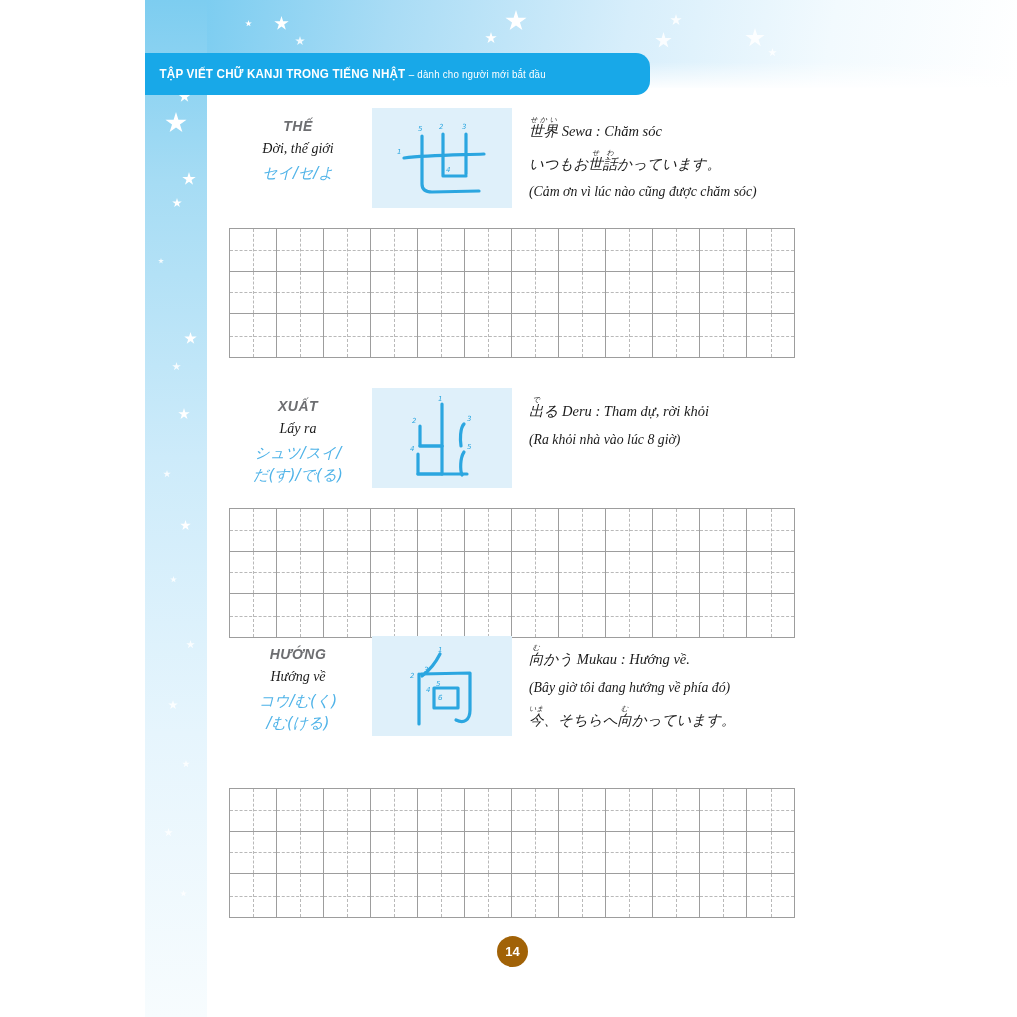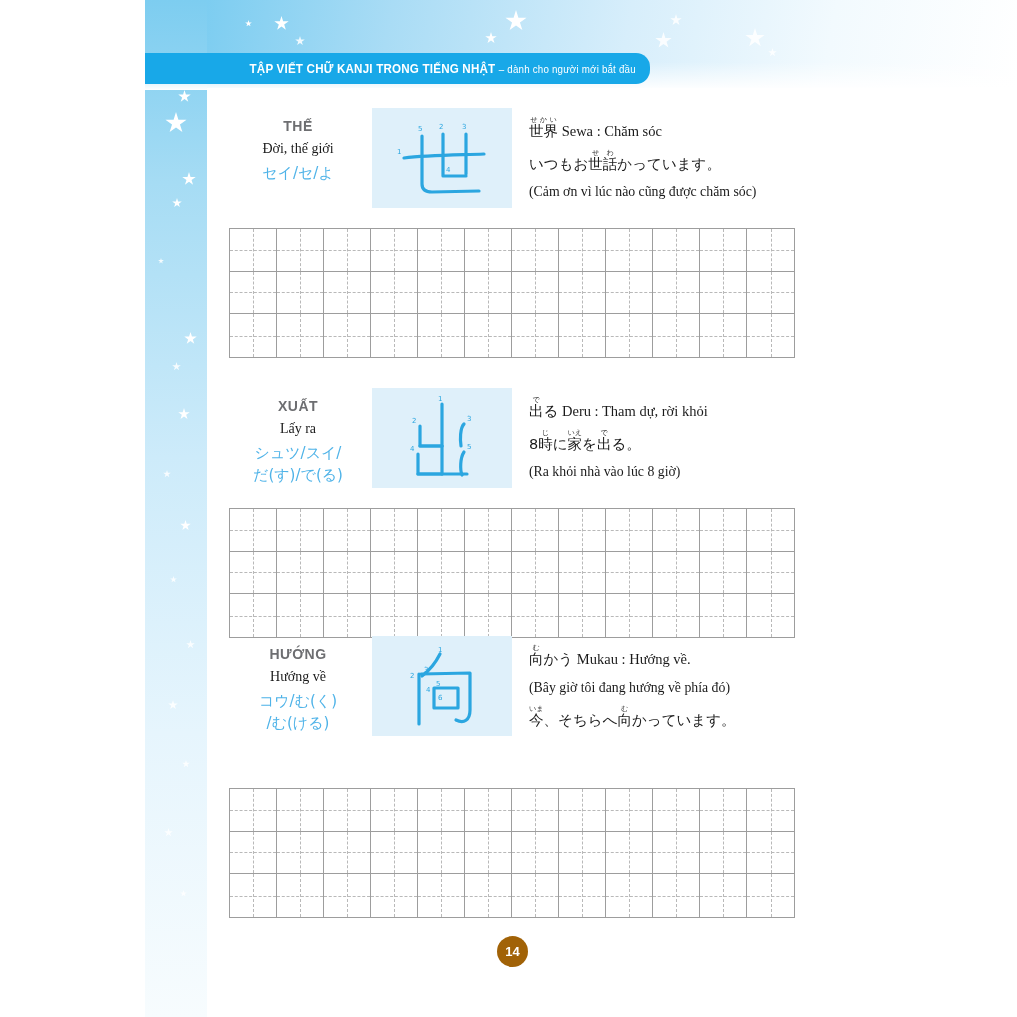--- a/index.html
+++ b/index.html
@@ -26,35 +26,35 @@
     position:absolute;left:145px;top:0;width:62px;height:1017px;
     background:linear-gradient(180deg,#7dcdf0 0%,#a6dcf4 18%,#cdebfa 45%,#e6f5fd 72%,#f7fcfe 100%);
   }
   .star{position:absolute;background:#ffffff;
     clip-path:polygon(50% 0%,61% 35%,98% 35%,68% 57%,79% 91%,50% 70%,21% 91%,32% 57%,2% 35%,39% 35%);
   }
   .star.soft{opacity:.85;}
 
   
   .title-pill{
-    position:absolute;left:145px;top:53px;width:505px;height:31px;
+    position:absolute;left:145px;top:53px;width:505px;height:42px;
     background:#18a8e8;
     border-radius:0 14px 14px 0;
-    display:flex;align-items:center;justify-content:flex-end;
+    display:flex;align-items:center;justify-content:flex-start;
   }
   .title-text{
     color:#ffffff;font-family:"Liberation Sans",sans-serif;
     font-weight:bold;font-size:12.5px;letter-spacing:.2px;
     transform:scaleX(.93);white-space:nowrap;
   }
   .title-sub{font-weight:normal;font-size:10.5px;}
 
   
   .entry{position:absolute;left:229px;width:566px;}
-  .entry-head{position:relative;height:100px;}
+  .entry-head{position:relative;height:100px;font-style:italic;}
   .meaning-col{
     position:absolute;left:0;top:0;width:138px;text-align:center;
   }
   .viet-title{
     font-family:"Liberation Sans",sans-serif;font-weight:bold;
     font-size:14px;color:#6d6e71;letter-spacing:.5px;margin-top:10px;
   }
   .viet-mean{font-size:14px;color:#1a1a1a;margin-top:7px;}
   .reading{
     color:#4fb3e8;font-size:15px;line-height:1.45;margin-top:6px;
@@ -251,23 +251,20 @@
             <text x="38" y="63">4</text>
             <text x="95" y="61">5</text>
           </g>
         </svg>
       </div>
       <div class="sent-col">
         <div class="sent-line l1">
           <ruby class="jp"><span>出</span><rt>で</rt></ruby><span class="jp">る</span>
           <span class="romaji">Deru : Tham dự, rời khỏi</span>
         </div>
-        <div class="sent-line l2 jp">
-          <span>8</span><ruby><span>時</span><rt>じ</rt></ruby><span>に</span><ruby><span>家</span><rt>いえ</rt></ruby><span>を</span><ruby><span>出</span><rt>で</rt></ruby><span>る。</span>
-        </div>
         <div class="sent-line l3">(Ra khỏi nhà vào lúc 8 giờ)</div>
       </div>
     </div>
   </div>
   <div class="grid" style="top:508px;" id="grid2">
       <div class="cell"></div>
       <div class="cell"></div>
       <div class="cell"></div>
       <div class="cell"></div>
       <div class="cell"></div>

